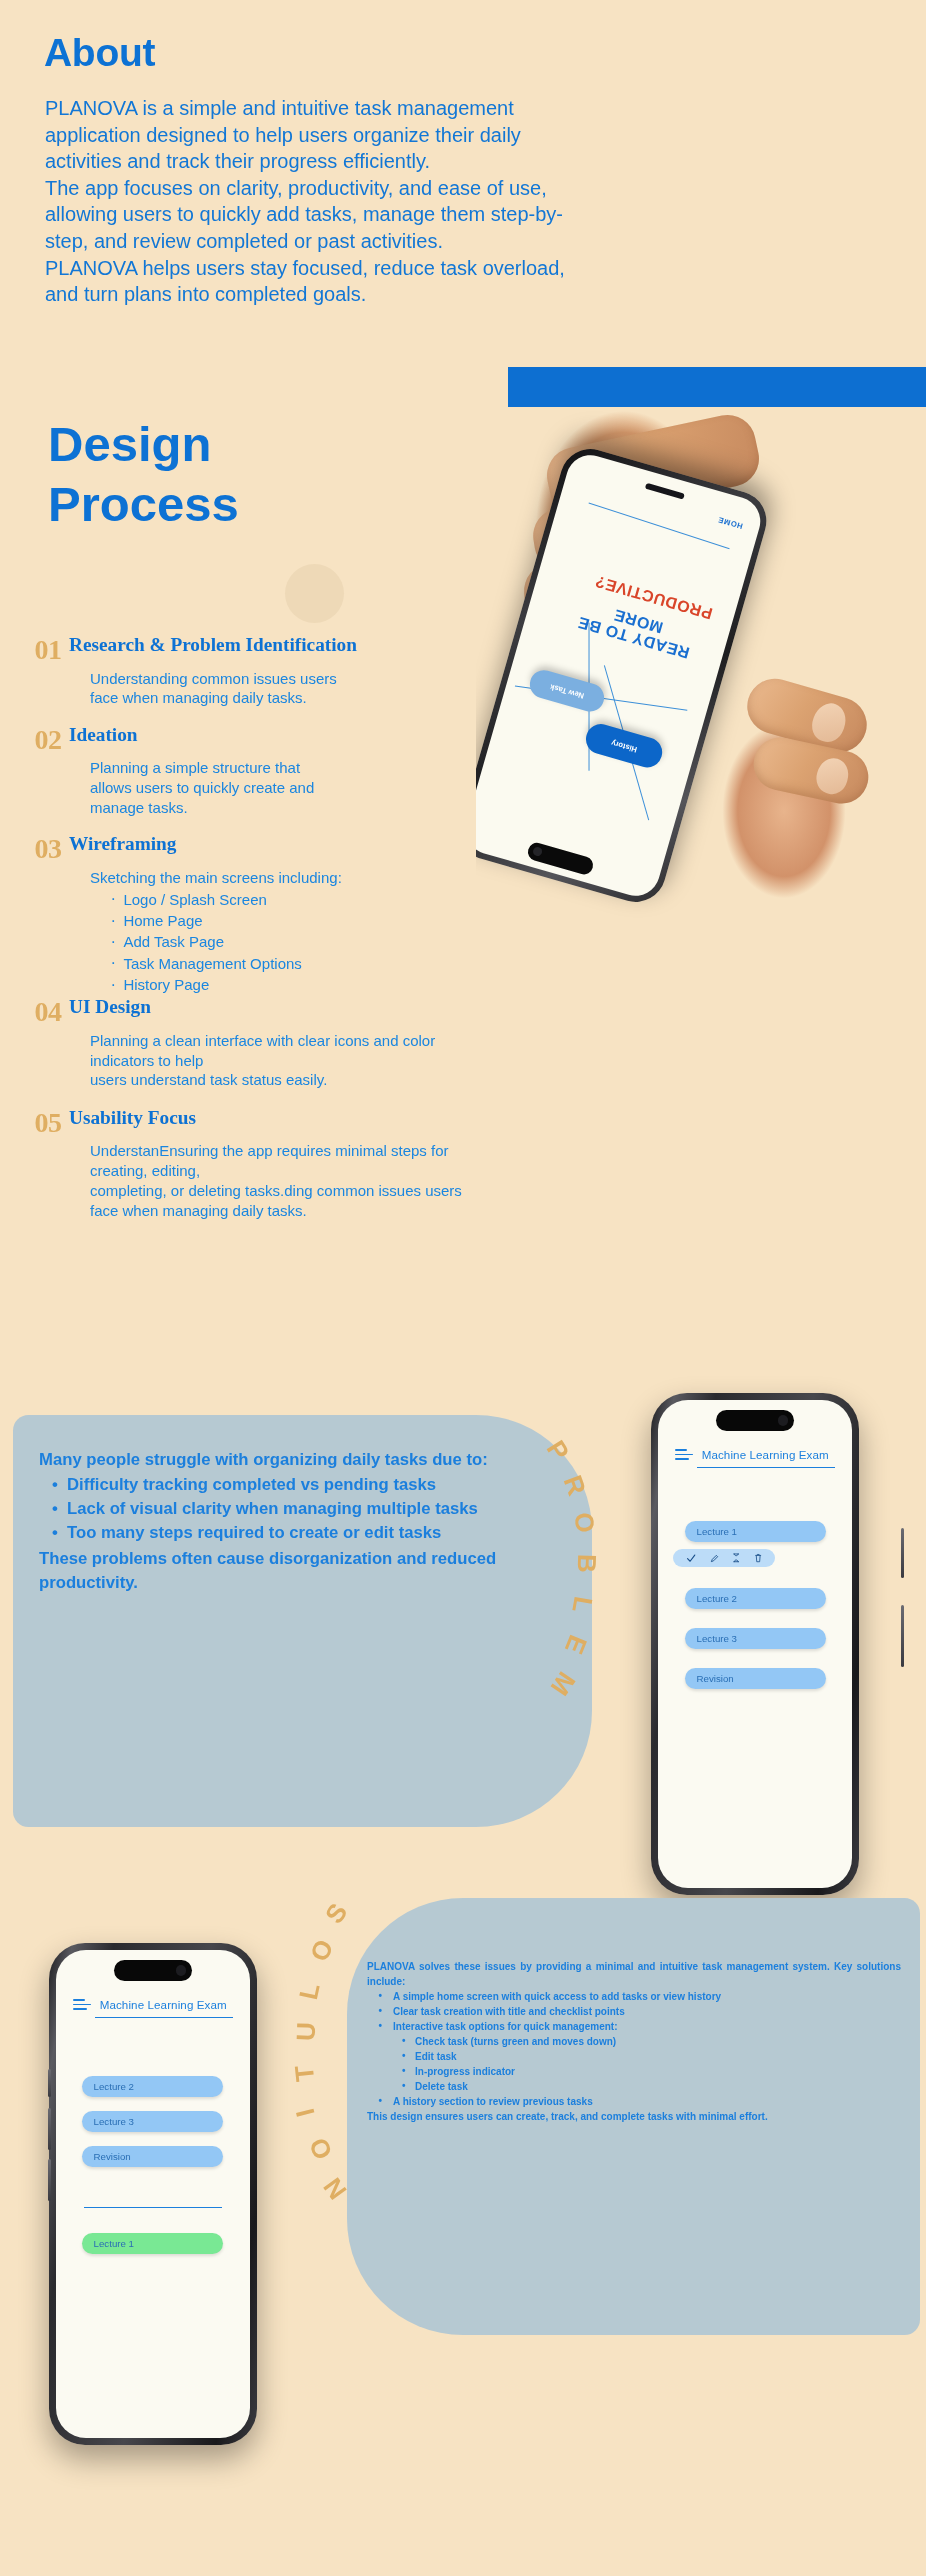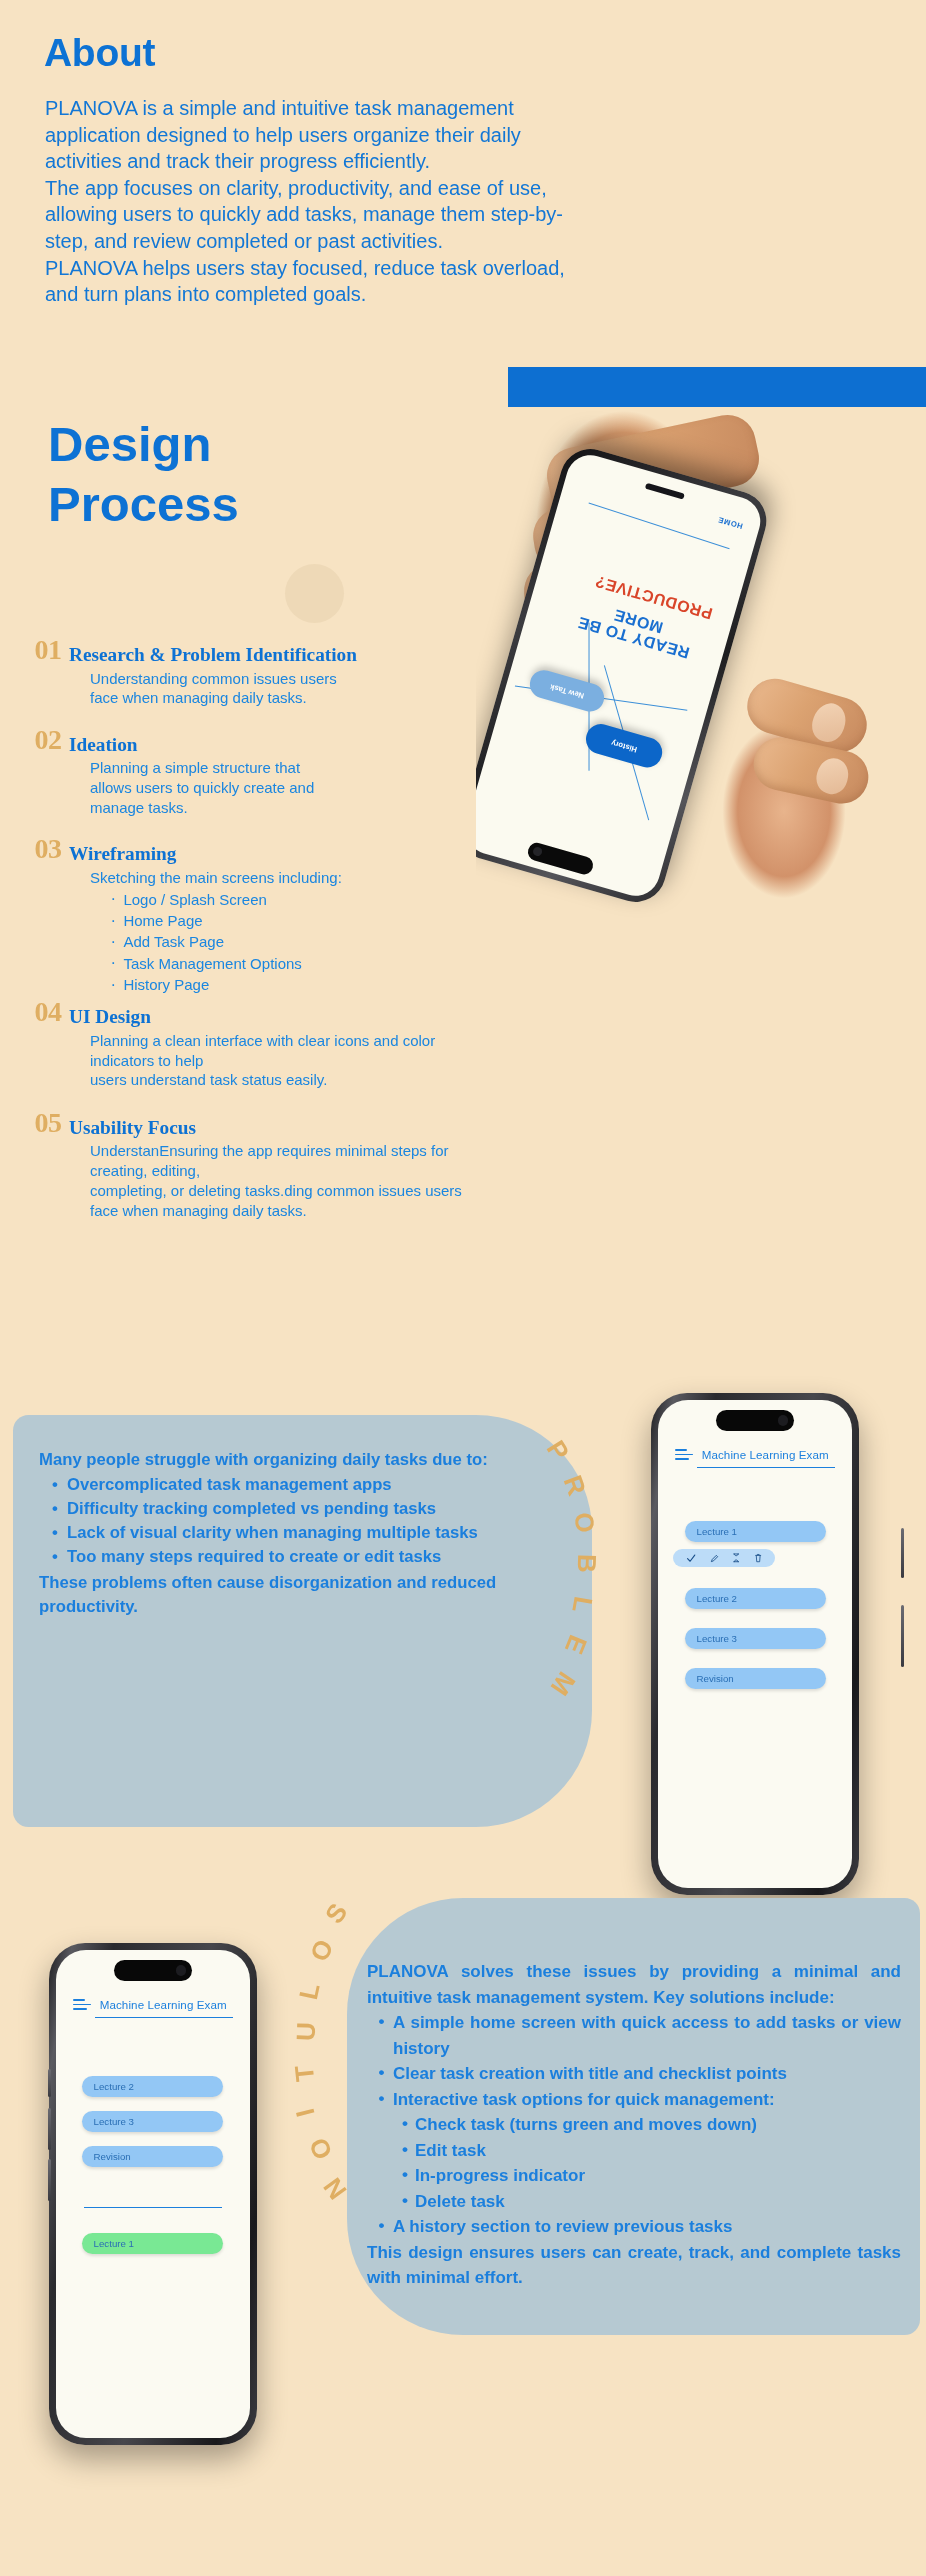--- a/index.html
+++ b/index.html
@@ -38,21 +38,21 @@
   }
   .beige-circle {
     position: absolute; left: 285px; top: 564px;
     width: 59px; height: 59px; border-radius: 50%;
     background: #eed9b7;
   }
 
   
   .steps { position: absolute; left: 0; top: 634px; width: 489px; }
   .step { position: relative; margin-bottom: 9px; }
-  .step-head { display: flex; align-items: flex-end; }
+  .step-head { display: flex; align-items: flex-start; }
   .step-num {
     font-family: "Liberation Serif", serif;
     font-size: 28px; font-weight: bold; color: #dfae62;
     width: 69px; text-align: right; padding-right: 7.7px; flex: none;
     letter-spacing: -0.6px;
   }
   .step-name {
     font-family: "Liberation Serif", serif;
     font-size: 19.3px; font-weight: bold; color: #0d72d4;
   }
@@ -174,21 +174,21 @@
 
   
   .solution-blob {
     position: absolute; left: 347px; top: 1898px;
     width: 573px; height: 437px;
     background: #b6c9d2;
     border-radius: 116px 15.4px 15.4px 116px;
   }
   .solution-text {
     position: absolute; left: 367px; top: 1959px; width: 534px;
-    color: #1b7fdd; font-size: 17px; font-weight: bold; line-height: 1.5;
+    color: #1b7fdd; font-size: 10px; font-weight: bold; line-height: 1.5;
     text-align: justify;
   }
   .solution-text ul { list-style: none; margin: 0; }
   .solution-text ul li { position: relative; padding-left: 26px; }
   .solution-text ul li::before {
     content: "\2022"; position: absolute; left: 11.6px; top: -0.6px;
   }
   .solution-text ul ul li { padding-left: 22px; }
   .solution-text ul ul li::before { left: 9px; }
   .solution-word {
@@ -379,21 +379,20 @@
         </div>
       </div>
     </div>
   </div>
 
   <div class="problem-blob"></div>
 
   <div class="problem-text">
     <div>Many people struggle with organizing daily tasks due to:</div>
     <ul>
-      <li>Overcomplicated task management apps</li>
       <li>Difficulty tracking completed vs pending tasks</li>
       <li>Lack of visual clarity when managing multiple tasks</li>
       <li>Too many steps required to create or edit tasks</li>
     </ul>
     <div>These problems often cause disorganization and reduced productivity.</div>
   </div>
 
   <div class="problem-word">
     <span style="top:0px;   left:11.6px; transform:rotate(58deg);">P</span>
     <span style="top:35px;  left:28px; transform:rotate(70deg);">R</span>

